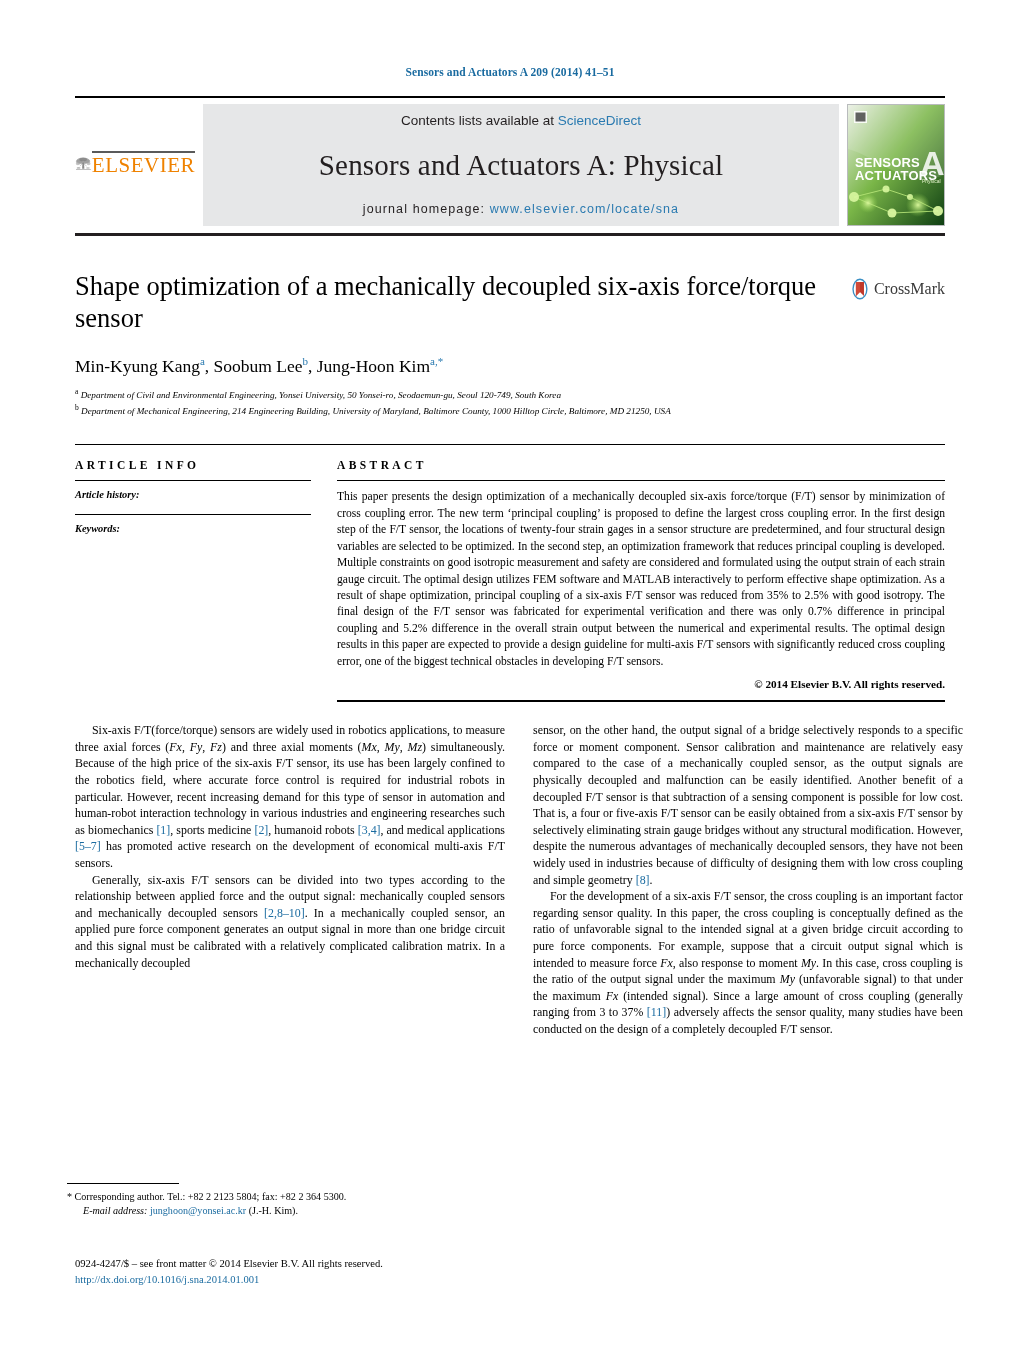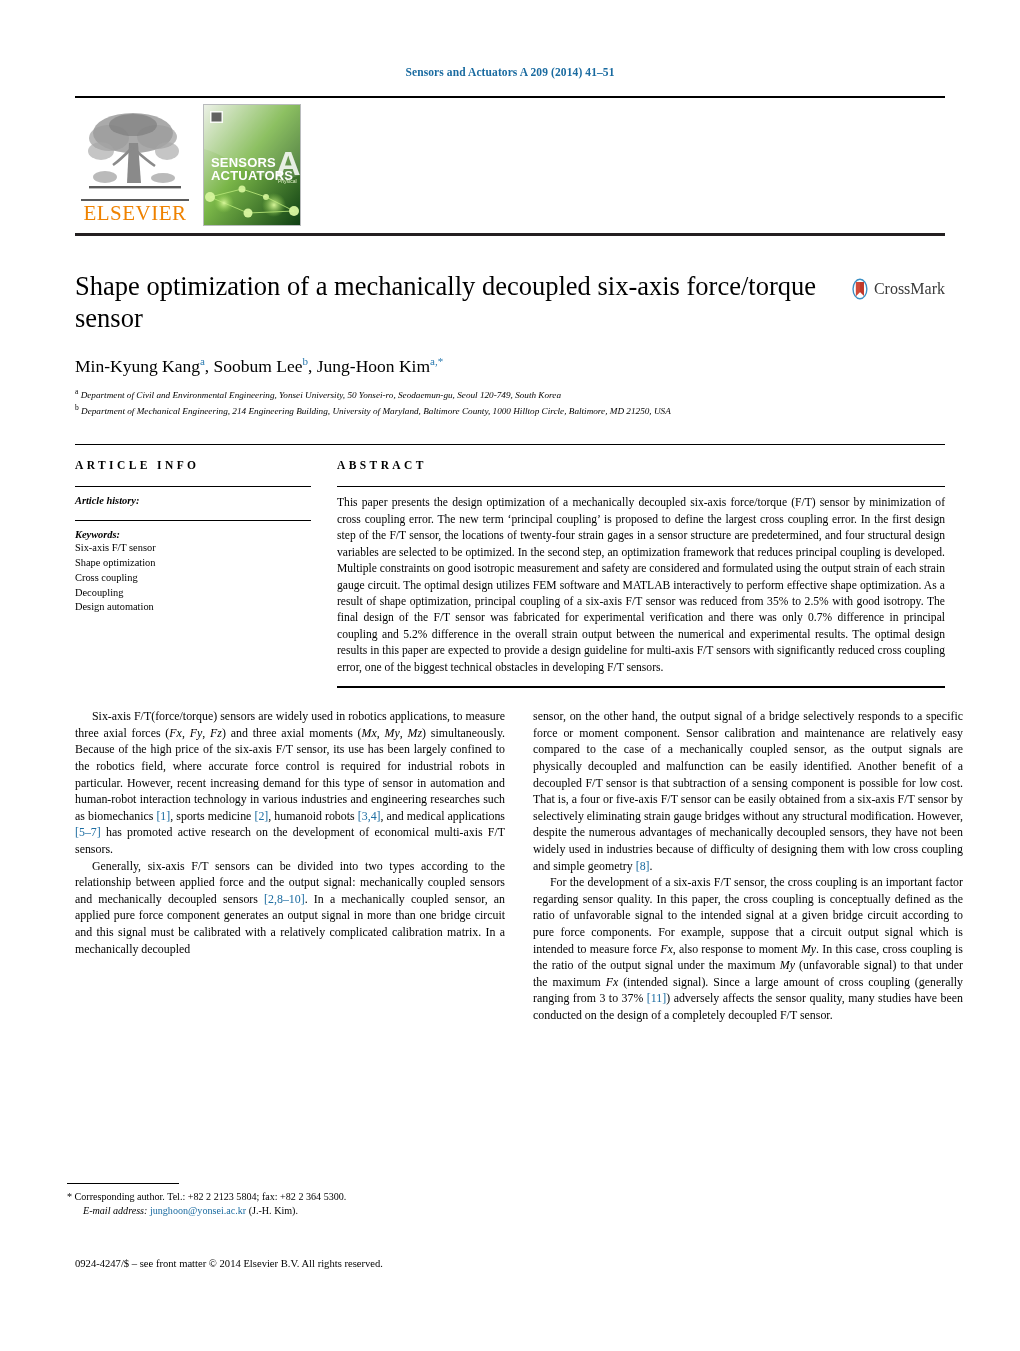--- a/index.html
+++ b/index.html
@@ -36,21 +36,20 @@
   }
   .masthead {
     display: flex;
     align-items: stretch;
     height: 122px;
   }
   .elsevier-logo {
     width: 120px;
     flex: 0 0 120px;
     display: flex;
-    flex-direction: column;
     align-items: center;
     justify-content: flex-end;
     padding-bottom: 2px;
   }
   .tree-svg { display: block; }
   .elsevier-word {
     font-family: "Liberation Serif", serif;
     font-size: 21px;
     letter-spacing: 0.5px;
     color: #ef8200;
@@ -153,21 +152,21 @@
     display: flex;
     gap: 26px;
   }
   .col-info { width: 236px; flex: 0 0 236px; }
   .col-abs  { flex: 1 1 auto; }
   .sec-head {
     font-family: "Liberation Serif", serif;
     font-weight: bold;
     font-size: 11.5px;
     letter-spacing: 3.4px;
-    margin-bottom: 15px;
+    margin-bottom: 9px;
   }
   .thin-rule { border-top: 1px solid #000; margin-bottom: 8px; }
   .info-sub {
     font-family: "Liberation Serif", serif;
     font-style: italic;
     font-weight: bold;
     font-size: 10.4px;
     margin-bottom: 1px;
   }
   .info-line {
@@ -280,20 +279,25 @@
             <path d="M50 40 C42 48 36 54 30 58" stroke="#8a8a8a" stroke-width="2.6" fill="none"></path>
             <path d="M51 42 C60 50 66 55 72 59" stroke="#8a8a8a" stroke-width="2.6" fill="none"></path>
             <ellipse cx="22" cy="70" rx="12" ry="6" fill="#9d9d9d" opacity="0.7"></ellipse>
             <ellipse cx="80" cy="71" rx="12" ry="5" fill="#9d9d9d" opacity="0.7"></ellipse>
             <rect x="6" y="79" width="92" height="2.4" fill="#5a5a5a"></rect>
           </g>
         </svg>
         <div class="elsevier-word">ELSEVIER</div>
       </div>
 
+      <div class="journal-band">
+        <div class="contents-line"><span>Contents lists available at </span><span class="sd">ScienceDirect</span></div>
+        <div class="journal-title">Sensors and Actuators A: Physical</div>
+        <div class="homepage-line"><span>journal homepage: </span><span class="url">www.elsevier.com/locate/sna</span></div>
+      </div>
 
       <div class="cover-thumb">
         <svg width="96" height="122" viewBox="0 0 96 122">
           <defs>
             <linearGradient id="covgrad" x1="0" y1="0" x2="1" y2="1">
               <stop offset="0%" stop-color="#e9efe3"></stop>
               <stop offset="45%" stop-color="#7ab648"></stop>
               <stop offset="100%" stop-color="#0d3d12"></stop>
             </linearGradient>
             <radialGradient id="glow" cx="0.5" cy="0.5" r="0.5">
@@ -355,33 +359,27 @@
 
   <div class="info-abs-wrap">
 
     <div class="col-info">
       <div class="sec-head">ARTICLE INFO</div>
       <div class="thin-rule"></div>
       <div class="info-sub">Article history:</div>
       <div class="info-gap"></div>
       <div class="thin-rule"></div>
       <div class="info-sub">Keywords:</div>
-      <div>
-        <div class="info-line">Six-axis F/T sensor</div>
-        <div class="info-line">Shape optimization</div>
-        <div class="info-line">Cross coupling</div>
-        <div class="info-line">Decoupling</div>
-        <div class="info-line">Design automation</div>
-      </div>
     </div>
 
     <div class="col-abs">
       <div class="sec-head">ABSTRACT</div>
       <div class="thin-rule"></div>
       <div class="abstract-text">This paper presents the design optimization of a mechanically decoupled six-axis force/torque (F/T) sensor by minimization of cross coupling error. The new term ‘principal coupling’ is proposed to define the largest cross coupling error. In the first design step of the F/T sensor, the locations of twenty-four strain gages in a sensor structure are predetermined, and four structural design variables are selected to be optimized. In the second step, an optimization framework that reduces principal coupling is developed. Multiple constraints on good isotropic measurement and safety are considered and formulated using the output strain of each strain gauge circuit. The optimal design utilizes FEM software and MATLAB interactively to perform effective shape optimization. As a result of shape optimization, principal coupling of a six-axis F/T sensor was reduced from 35% to 2.5% with good isotropy. The final design of the F/T sensor was fabricated for experimental verification and there was only 0.7% difference in principal coupling and 5.2% difference in the overall strain output between the numerical and experimental results. The optimal design results in this paper are expected to provide a design guideline for multi-axis F/T sensors with significantly reduced cross coupling error, one of the biggest technical obstacles in developing F/T sensors.</div>
+      <div class="copyright">© 2014 Elsevier B.V. All rights reserved.</div>
       <div class="abs-bottom-rule"></div>
     </div>
   </div>
 
   <div class="body-wrap">
     <div class="bcol">
       <p class="para">Six-axis F/T(force/torque) sensors are widely used in robotics applications, to measure three axial forces (<i>Fx</i>, <i>Fy</i>, <i>Fz</i>) and three axial moments (<i>Mx</i>, <i>My</i>, <i>Mz</i>) simultaneously. Because of the high price of the six-axis F/T sensor, its use has been largely confined to the robotics field, where accurate force control is required for industrial robots in particular. However, recent increasing demand for this type of sensor in automation and human-robot interaction technology in various industries and engineering researches such as biomechanics <span class="ref">[1]</span>, sports medicine <span class="ref">[2]</span>, humanoid robots <span class="ref">[3,4]</span>, and medical applications <span class="ref">[5–7]</span> has promoted active research on the development of economical multi-axis F/T sensors.</p>
       <p class="para">Generally, six-axis F/T sensors can be divided into two types according to the relationship between applied force and the output signal: mechanically coupled sensors and mechanically decoupled sensors <span class="ref">[2,8–10]</span>. In a mechanically coupled sensor, an applied pure force component generates an output signal in more than one bridge circuit and this signal must be calibrated with a relatively complicated calibration matrix. In a mechanically decoupled</p>
     </div>
     <div class="bcol">
@@ -395,15 +393,16 @@
     <div class="footnote">* Corresponding author. Tel.: +82 2 2123 5804; fax: +82 2 364 5300.</div>
     <div class="footnote" style="padding-left:16px;text-indent:0">
       <i>E-mail address:</i>
       <span class="link">junghoon@yonsei.ac.kr</span>
       <span>(J.-H. Kim).</span>
     </div>
   </div>
 
   <div class="footer-block">
     <div class="footer-line1">0924-4247/$ – see front matter © 2014 Elsevier B.V. All rights reserved.</div>
+    <div class="footer-doi">http://dx.doi.org/10.1016/j.sna.2014.01.001</div>
   </div>
 
 </div>
 
 </body></html>

